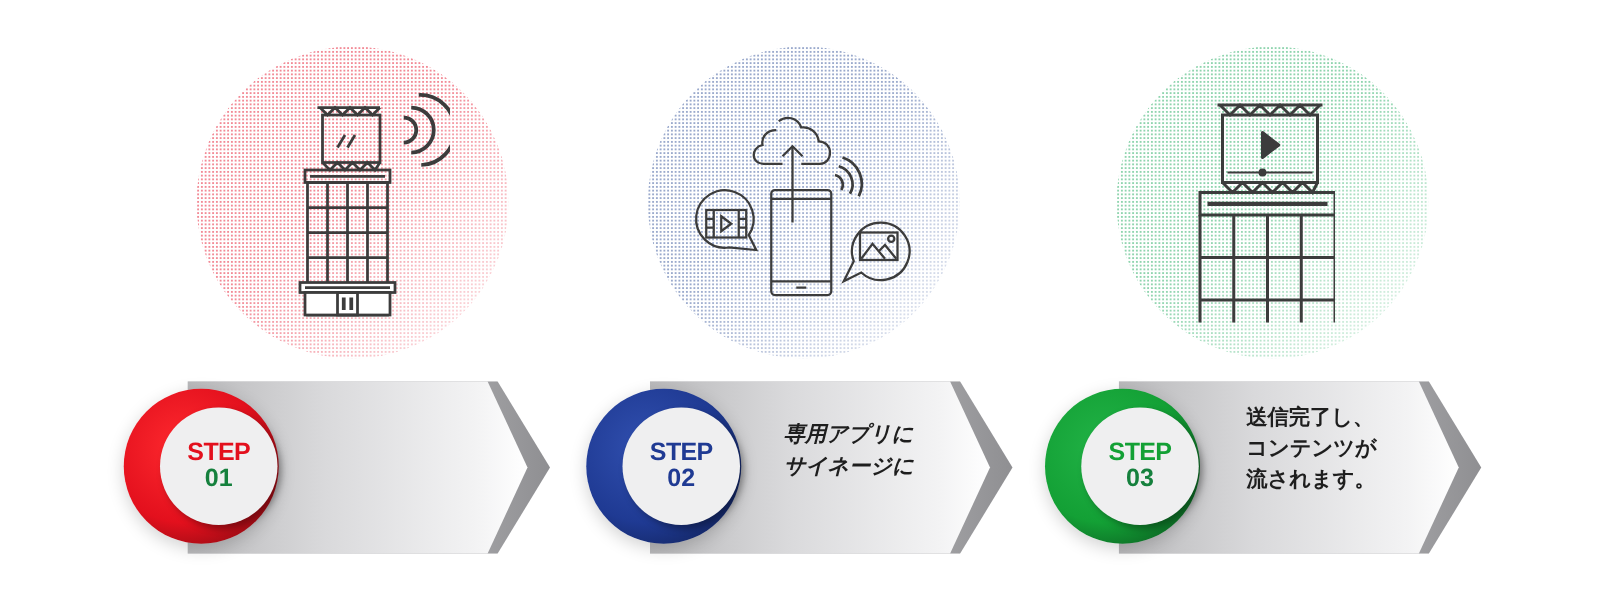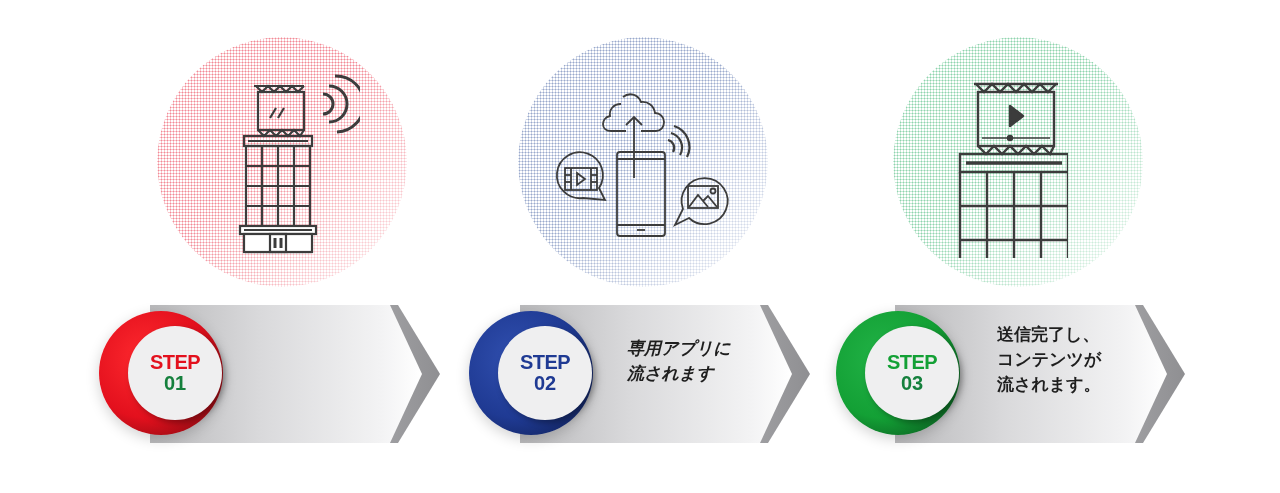--- a/index.html
+++ b/index.html
@@ -194,19 +194,19 @@
   <div class="badge-inner">
     <span class="step-word" style="color:#13a035;">STEP</span>
     <span class="step-num" style="color:#15803d;">03</span>
   </div>
 </div>
 
 <div class="desc" style="left:262px;top:348px;">
 </div>
 <div class="desc" style="left:627px;top:336px;font-style:italic;">
   <span>専用アプリに</span>
-  <span>流されます</span>
+  <span>サイネージに</span>
 </div>
 <div class="desc" style="left:997px;top:322px;">
   <span>送信完了し、</span>
   <span>コンテンツが</span>
   <span>流されます。</span>
 </div>
 
 </body></html>

